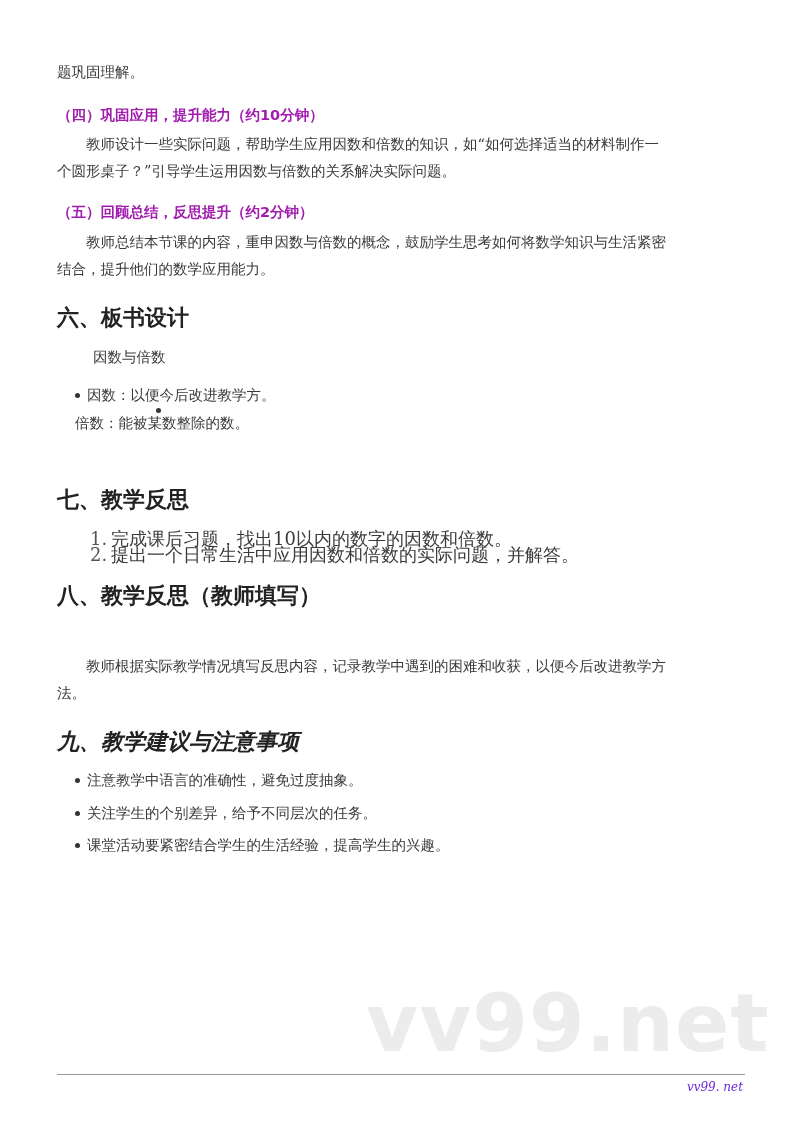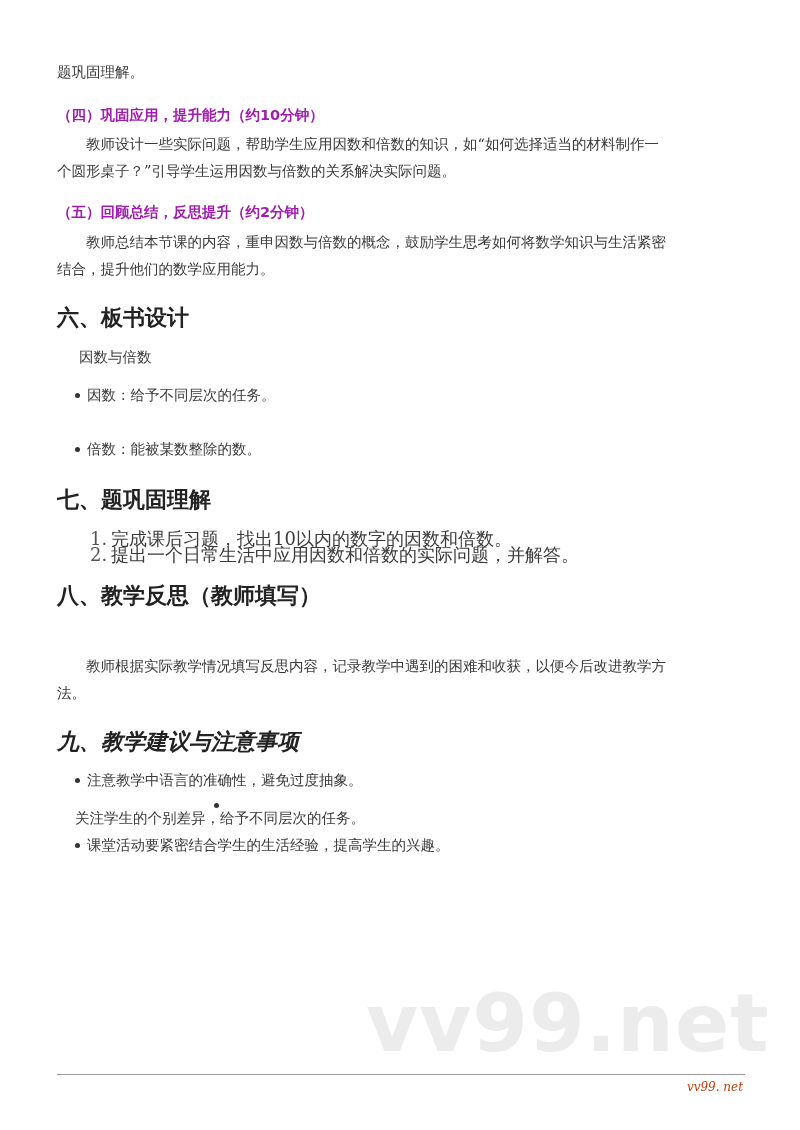--- a/index.html
+++ b/index.html
@@ -46,21 +46,21 @@
       left: 0;
       font-size: 22px;
       font-weight: bold;
       color: #222222;
       font-family: "DejaVu Sans", "Liberation Sans", sans-serif;
       line-height: 24px;
       margin: 0;
     }
     .plain-line {
       position: absolute;
-      left: 22px;
+      left: 36px;
       font-size: 14.5px;
       line-height: 20px;
       color: #3a3a3a;
     }
     .bullet-item {
       position: absolute;
       left: 18px;
       font-size: 14.5px;
       line-height: 20px;
       color: #3a3a3a;
@@ -107,21 +107,21 @@
       height: 0;
       border-top: 1px solid #999999;
     }
     .footer-text {
       position: absolute;
       right: 57px;
       top: 1080px;
       font-family: "DejaVu Serif", "Liberation Serif", serif;
       font-style: italic;
       font-size: 12px;
-      color: #c2410c;
+      color: #6d28d9;
     }
   </style>
 </head>
 <body>
 
 <div class="page">
 
   <p class="p" style="top:58px;">题巩固理解。</p>
 
   <div class="subhead" style="top:105px;">（四）巩固应用，提升能力（约10分钟）</div>
@@ -129,45 +129,45 @@
   <p class="p" style="top:157px;">个圆形桌子？”引导学生运用因数与倍数的关系解决实际问题。</p>
 
   <div class="subhead" style="top:202px;">（五）回顾总结，反思提升（约2分钟）</div>
   <p class="p indent" style="top:228px;">教师总结本节课的内容，重申因数与倍数的概念，鼓励学生思考如何将数学知识与生活紧密</p>
   <p class="p" style="top:255px;">结合，提升他们的数学应用能力。</p>
 
   <div class="h2" style="top:306px;">六、板书设计</div>
   <div class="plain-line" style="top:347px;">因数与倍数</div>
   <div class="bullet-item" style="top:385px;">
     <span class="bullet-dot"></span>
-    <span>因数：给予不同层次的任务。</span>
+    <span>因数：以便今后改进教学方。</span>
   </div>
-  <div class="bullet-item" style="top:439px;">
+  <div class="bullet-item" style="top:408px;flex-direction:column;">
     <span class="bullet-dot"></span>
     <span>倍数：能被某数整除的数。</span>
   </div>
 
-  <div class="h2" style="top:488px;">七、题巩固理解</div>
+  <div class="h2" style="top:488px;">七、教学反思</div>
   <div class="num-item" style="top:529px;">
     <span class="num">1.</span><span>完成课后习题，找出10以内的数字的因数和倍数。</span>
   </div>
   <div class="num-item" style="top:545px;">
     <span class="num">2.</span><span>提出一个日常生活中应用因数和倍数的实际问题，并解答。</span>
   </div>
 
   <div class="h2" style="top:584px;text-align:center;">八、教学反思（教师填写）</div>
   <p class="p indent" style="top:652px;">教师根据实际教学情况填写反思内容，记录教学中遇到的困难和收获，以便今后改进教学方</p>
   <p class="p" style="top:679px;">法。</p>
 
   <div class="h2" style="top:730px;font-style:italic;">九、教学建议与注意事项</div>
   <div class="bullet-item" style="top:770px;">
     <span class="bullet-dot"></span>
     <span>注意教学中语言的准确性，避免过度抽象。</span>
   </div>
-  <div class="bullet-item" style="top:803px;flex-direction:column;">
+  <div class="bullet-item" style="top:803px;">
     <span class="bullet-dot"></span>
     <span>关注学生的个别差异，给予不同层次的任务。</span>
   </div>
   <div class="bullet-item" style="top:835px;">
     <span class="bullet-dot"></span>
     <span>课堂活动要紧密结合学生的生活经验，提高学生的兴趣。</span>
   </div>
 </div>
 
 <div class="watermark">vv99.net</div>

